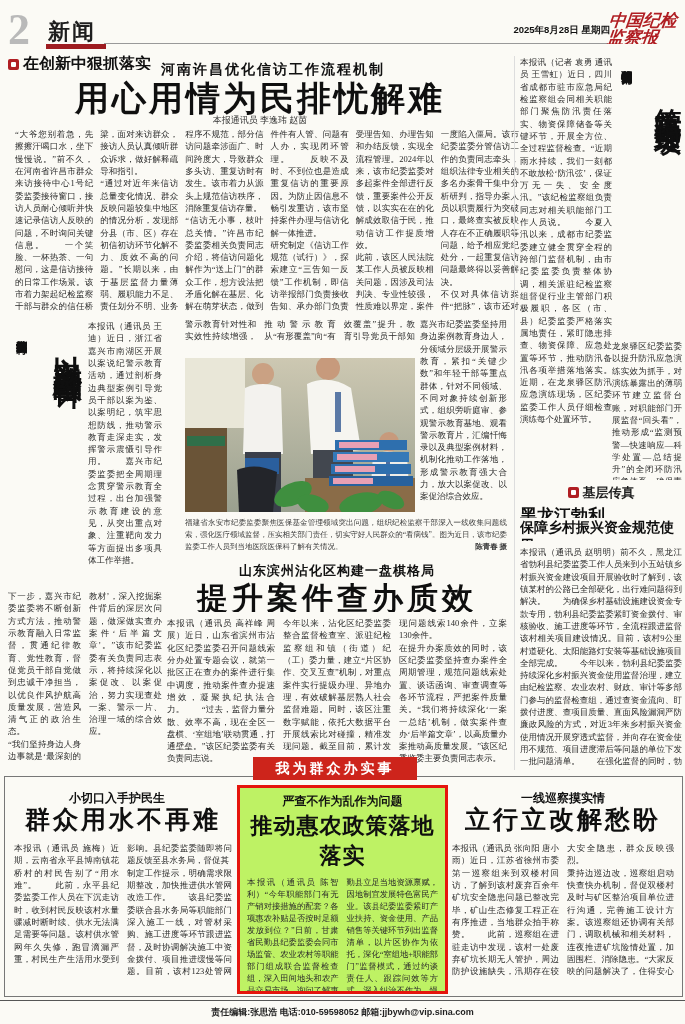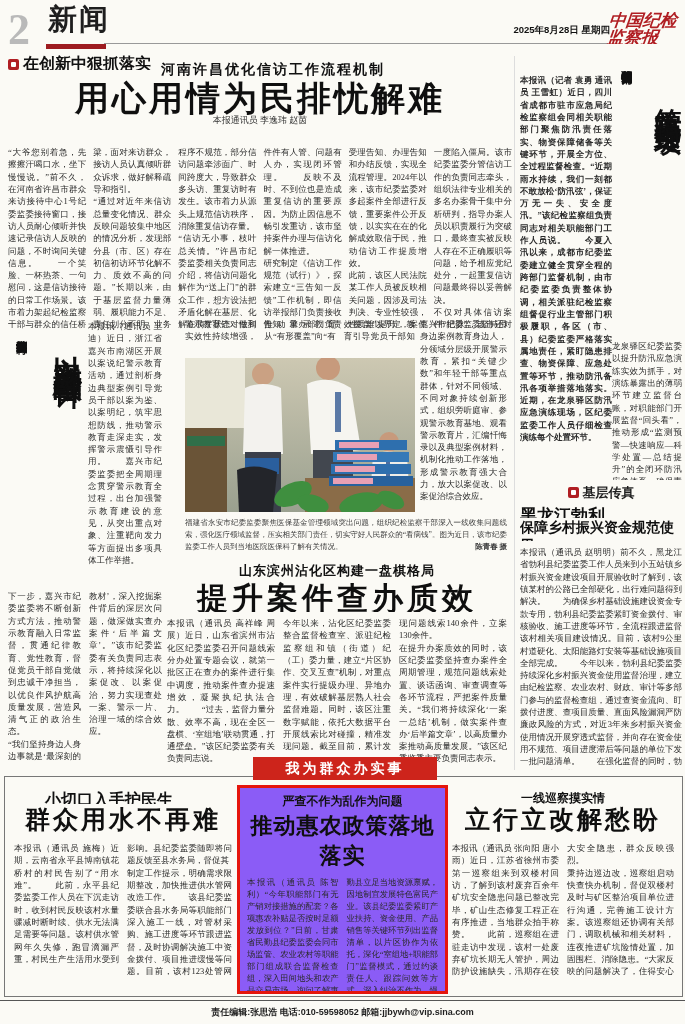--- a/index.html
+++ b/index.html
@@ -26,44 +26,44 @@
             background:#fff;border-radius:1px;}
   .caption{font-size:7.5px;line-height:1.6;color:#3a3a3a;text-align:justify;}
   .credit{float:right;font-weight:bold;padding-left:44px;}
 </style>
 </head>
 <body>
 
 <div id="page">
 
   <div class="abs" style="left:8px;top:4px;width:36px;height:48px;font-size:44px;color:#b9b9b9;font-weight:bold;">2</div>
-  <div class="abs" style="left:48px;top:0;width:80px;height:36px;font-size:29px;font-weight:bold;letter-spacing:2px;font-family:Liberation Serif, serif;">新闻</div>
+  <div class="abs" style="left:48px;top:17px;width:80px;height:36px;font-size:22px;font-weight:bold;letter-spacing:2px;font-family:Liberation Serif, serif;">新闻</div>
   <div class="rule" style="left:104px;top:43px;width:504px;height:1px;"></div>
   <div class="redbar" style="left:46px;top:44px;width:60px;height:5px;"></div>
   <div class="abs kicker" style="left:500px;top:24px;width:110px;height:14px;font-size:9.5px;text-align:right;">2025年8月28日 星期四</div>
   <div class="abs red" style="left:608px;top:12px;width:76px;height:32px;font-size:17px;font-weight:bold;font-style:italic;line-height:1.0;transform:skewX(-6deg);">中国纪检监察报</div>
 
   <div class="abs kicker" style="left:8px;top:54px;width:150px;height:16px;font-size:16px;">
     <span class="tag-icon"></span><span>在创新中狠抓落实</span>
   </div>
 
   <div class="abs kicker center" style="left:73px;top:61px;width:400px;height:18px;font-size:14px;letter-spacing:2px;">河南许昌优化信访工作流程机制</div>
   <div class="abs headline center" style="left:8px;top:76px;width:504px;height:42px;font-size:34px;letter-spacing:3px;">用心用情为民排忧解难</div>
   <div class="abs center" style="left:8px;top:114px;width:504px;height:13px;font-size:9px;color:#333;">本报通讯员 李逸玮 赵茵</div>
-  <div class="abs body-text cols6" style="left:8px;top:128px;width:504px;height:188px;margin-top:18px;">
+  <div class="abs body-text cols6" style="left:15px;top:128px;width:504px;height:188px;">
     <div>“大爷您别着急，先擦擦汗喝口水，坐下慢慢说。”前不久，在河南省许昌市群众来访接待中心1号纪委监委接待窗口，接访人员耐心倾听并快速记录信访人反映的问题，不时询问关键信息。　　一个笑脸、一杯热茶、一句慰问，这是信访接待的日常工作场景。该市着力架起纪检监察干部与群众的信任桥梁，面对来访群众，接访人员认真倾听群众诉求，做好解释疏导和指引。</div>
     <div>“通过对近年来信访总量变化情况、群众反映问题较集中地区的情况分析，发现部分县（市、区）存在初信初访环节化解不力、质效不高的问题。”长期以来，由于基层监督力量薄弱、履职能力不足、责任划分不明、业务程序不规范，部分信访问题牵涉面广、时间跨度大，导致群众多头访、重复访时有发生。该市着力从源头上规范信访秩序，消除重复信访存量。</div>
     <div>“信访无小事，枝叶总关情。”许昌市纪委监委相关负责同志介绍，将信访问题化解作为“送上门”的群众工作，想方设法把矛盾化解在基层、化解在萌芽状态，做到件件有人管、问题有人办，实现闭环管理。　　反映不及时、不到位也是造成重复信访的重要原因。为防止因信息不畅引发重访，该市坚持案件办理与信访化解一体推进。</div>
     <div>研究制定《信访工作规范（试行）》，探索建立“三告知一反馈”工作机制，即信访举报部门负责接收告知、承办部门负责受理告知、办理告知和办结反馈，实现全流程管理。2024年以来，该市纪委监委对多起案件全部进行反馈，重要案件公开反馈，以实实在在的化解成效取信于民，推动信访工作提质增效。</div>
     <div>此前，该区人民法院某工作人员被反映相关问题，因涉及司法判决、专业性较强，性质难以界定，案件一度陷入僵局。该市纪委监委分管信访工作的负责同志牵头，组织法律专业相关的多名办案骨干集中分析研判，指导办案人员以职责履行为突破口，最终查实被反映人存在不正确履职等问题，给予相应党纪处分，一起重复信访问题最终得以妥善解决。</div>
     <div>不仅对具体信访案件“把脉”，该市还对信访突出问题开展专项治理，紧盯重点领域和关键环节，推动职能部门依法履职、源头治理，切实维护群众合法权益。2024年以来，许昌市纪委监委化解信访突出问题16个，群众满意度持续提升，信访总量明显下降，以信访工作高质量发展服务保障民生改善。</div>
   </div>
 
   <div class="rule" style="left:514px;top:56px;width:1px;height:714px;background:#ddd;"></div>
-  <div class="abs body-text" style="left:520px;top:74px;width:92px;height:422px;font-weight:bold;">本报讯（记者 袁勇 通讯员 王雪虹）近日，四川省成都市驻市应急局纪检监察组会同相关职能部门聚焦防汛责任落实、物资保障储备等关键环节，开展全方位、全过程监督检查。“近期雨水持续，我们一刻都不敢放松‘防汛弦’，保证万无一失、安全度汛。”该纪检监察组负责同志对相关职能部门工作人员说。　　今夏入汛以来，成都市纪委监委建立健全贯穿全程的跨部门监督机制，由市纪委监委负责整体协调，相关派驻纪检监察组督促行业主管部门积极履职，各区（市、县）纪委监委严格落实属地责任，紧盯隐患排查、物资保障、应急处置等环节，推动防汛备汛各项举措落地落实。　　近期，在龙泉驿区防汛应急演练现场，区纪委监委工作人员仔细检查演练每个处置环节。</div>
+  <div class="abs body-text" style="left:520px;top:56px;width:92px;height:422px;">本报讯（记者 袁勇 通讯员 王雪虹）近日，四川省成都市驻市应急局纪检监察组会同相关职能部门聚焦防汛责任落实、物资保障储备等关键环节，开展全方位、全过程监督检查。“近期雨水持续，我们一刻都不敢放松‘防汛弦’，保证万无一失、安全度汛。”该纪检监察组负责同志对相关职能部门工作人员说。　　今夏入汛以来，成都市纪委监委建立健全贯穿全程的跨部门监督机制，由市纪委监委负责整体协调，相关派驻纪检监察组督促行业主管部门积极履职，各区（市、县）纪委监委严格落实属地责任，紧盯隐患排查、物资保障、应急处置等环节，推动防汛备汛各项举措落地落实。　　近期，在龙泉驿区防汛应急演练现场，区纪委监委工作人员仔细检查演练每个处置环节。</div>
   <div class="abs kicker vtext" style="left:616px;top:62px;width:16px;height:182px;font-size:11.5px;line-height:1;">成都拧紧职能部门责任链条</div>
   <div class="abs headline vtext" style="left:637px;top:86px;width:44px;height:248px;font-size:27px;line-height:1;letter-spacing:3px;">筑牢防汛安全堤坝</div>
   <div class="abs body-text" style="left:612px;top:340px;width:70px;height:140px;">龙泉驿区纪委监委以提升防汛应急演练实效为抓手，对演练暴露出的薄弱环节建立监督台账，对职能部门开展监督“回头看”，推动形成“监测预警—快速响应—科学处置—总结提升”的全闭环防汛应急体系，确保责任到人到岗。</div>
 
   <div class="abs kicker vtext" style="left:12px;top:332px;width:15px;height:198px;font-size:11.5px;line-height:1;">浙江嘉兴持续深化警示教育</div>
   <div class="abs headline vtext" style="left:38px;top:332px;width:44px;height:248px;font-size:29px;line-height:1;letter-spacing:4px;">以案为鉴敲警钟</div>
   <div class="abs body-text" style="left:88px;top:320px;width:74px;height:264px;">本报讯（通讯员 王迪）近日，浙江省嘉兴市南湖区开展以案说纪警示教育活动，通过剖析身边典型案例引导党员干部以案为鉴、以案明纪，筑牢思想防线，推动警示教育走深走实，发挥警示震慑引导作用。　　嘉兴市纪委监委把全周期理念贯穿警示教育全过程，出台加强警示教育建设的意见，从突出重点对象、注重靶向发力等方面提出多项具体工作举措。</div>
   <div class="abs body-text cols2" style="left:8px;top:590px;width:154px;height:182px;">
     <div>下一步，嘉兴市纪委监委将不断创新方式方法，推动警示教育融入日常监督，贯通纪律教育、党性教育，督促党员干部自觉做到忠诚干净担当，以优良作风护航高质量发展，营造风清气正的政治生态。</div>
     <div>“我们坚持身边人身边事就是‘最深刻的教材’，深入挖掘案件背后的深层次问题，做深做实查办案件‘后半篇文章’。”该市纪委监委有关负责同志表示，将持续深化以案促改、以案促治，努力实现查处一案、警示一片、治理一域的综合效应。</div>
@@ -135,30 +135,30 @@
   </div>
 
   <div class="abs center" style="left:520px;top:484px;width:162px;height:17px;font-size:13px;font-weight:bold;font-family:'Liberation Sans',sans-serif;">
     <span class="tag-icon"></span><span>基层传真</span>
   </div>
   <div class="abs kicker" style="left:520px;top:504px;width:160px;height:14px;font-size:17px;">黑龙江勃利</div>
   <div class="abs headline" style="left:520px;top:519px;width:164px;height:22px;font-size:14px;letter-spacing:0;">保障乡村振兴资金规范使用</div>
   <div class="abs body-text" style="left:520px;top:546px;width:162px;height:224px;">本报讯（通讯员 赵明明）前不久，黑龙江省勃利县纪委监委工作人员来到小五站镇乡村振兴资金建设项目开展验收时了解到，该镇某村的公路已全部硬化，出行难问题得到解决。　　为确保乡村基础设施建设资金专款专用，勃利县纪委监委紧盯资金拨付、审核验收、施工进度等环节，全流程跟进监督该村相关项目建设情况。目前，该村9公里村道硬化、太阳能路灯安装等基础设施项目全部完成。　　今年以来，勃利县纪委监委持续深化乡村振兴资金使用监督治理，建立由纪检监察、农业农村、财政、审计等多部门参与的监督检查组，通过查资金流向、盯拨付进度、查项目质量、直面风险漏洞严防廉政风险的方式，对近3年来乡村振兴资金使用情况开展穿透式监督，并向存在资金使用不规范、项目进度滞后等问题的单位下发一批问题清单。　　在强化监督的同时，勃利县纪委监委及时督促相关单位对监督发现的问题进行整改落实，并对典型问题严肃查处。截至目前，已发现乡村振兴资金使用监督领域存在的惠民补贴冒领、工程项目造价不实、项目资金支付手续不合规等问题线索56个，处理处分21人，挽回经济损失1742万元。</div>
 
   <div class="abs" style="left:4px;top:776px;width:677px;height:219px;border:1px solid #777;"></div>
-  <div class="banner" style="left:253px;top:757px;width:184px;height:23px;font-size:14px;text-align:right;">我为群众办实事</div>
+  <div class="banner" style="left:253px;top:757px;width:164px;height:23px;font-size:14px;text-align:right;">我为群众办实事</div>
 
-  <div class="abs kicker center" style="left:0;top:790px;width:218px;height:14px;font-size:16px;">小切口入手护民生</div>
+  <div class="abs kicker center" style="left:8px;top:790px;width:218px;height:14px;font-size:12px;">小切口入手护民生</div>
   <div class="abs headline center" style="left:14px;top:803px;width:218px;height:32px;font-size:25px;letter-spacing:3px;">群众用水不再难</div>
   <div class="abs body-text cols2" style="left:14px;top:842px;width:218px;height:146px;">
     <div>本报讯（通讯员 施梅）近期，云南省永平县博南镇花桥村的村民告别了“用水难”。　　此前，永平县纪委监委工作人员在下沉走访时，收到村民反映该村水量骤减时断时续、供水无法满足需要等问题。该村供水管网年久失修，跑冒滴漏严重，村民生产生活用水受到影响。县纪委监委随即将问题反馈至县水务局，督促其</div>
     <div>制定工作提示，明确需求限期整改，加快推进供水管网改造工作。　　该县纪委监委联合县水务局等职能部门深入施工一线，对管材采购、施工进度等环节跟进监督，及时协调解决施工中资金拨付、项目推进缓慢等问题。目前，该村123处管网已完成改造，142户村民用上了安全稳定的自来水，群众获得感持续提升。</div>
   </div>
 
-  <div class="abs" style="left:237px;top:785px;width:205px;height:203px;border:3px solid #e5150d;background:#8b5cf6;">
+  <div class="abs" style="left:237px;top:785px;width:205px;height:203px;border:3px solid #e5150d;background:#bef264;">
     <div class="kicker center" style="margin-top:5px;font-size:12px;">严查不作为乱作为问题</div>
     <div class="headline center" style="margin-top:1px;font-size:22px;letter-spacing:1px;">推动惠农政策落地落实</div>
     <div class="body-text cols2" style="margin:6px 7px 0 7px;height:148px;overflow:hidden;font-size:8.3px;">
       <div>本报讯（通讯员 陈智利）“今年职能部门有无产销对接措施的配套？各项惠农补贴是否按时足额发放到位？”日前，甘肃省民勤县纪委监委会同市场监管、农业农村等职能部门组成联合监督检查组，深入田间地头和农产品交易市场，询问了解惠农产业发展和惠农政策落实情况。　　近年来，民勤县立足当地资源禀赋，因地制宜发展特色富民产业。该县纪委监委紧盯产业扶持、资金使用、产品销售等关键环节列出监督清单，以片区协作为依托，深化“室组地+职能部门”监督模式，通过约谈责任人、跟踪问效等方式，深入纠治不作为、慢作为、乱作为等问题，确保产</div>
 
     </div>
   </div>
 
   <div class="abs kicker center" style="left:452px;top:790px;width:222px;height:14px;font-size:12px;">一线巡察摸实情</div>
   <div class="abs headline center" style="left:452px;top:803px;width:222px;height:32px;font-size:25px;letter-spacing:3px;">立行立改解愁盼</div>

